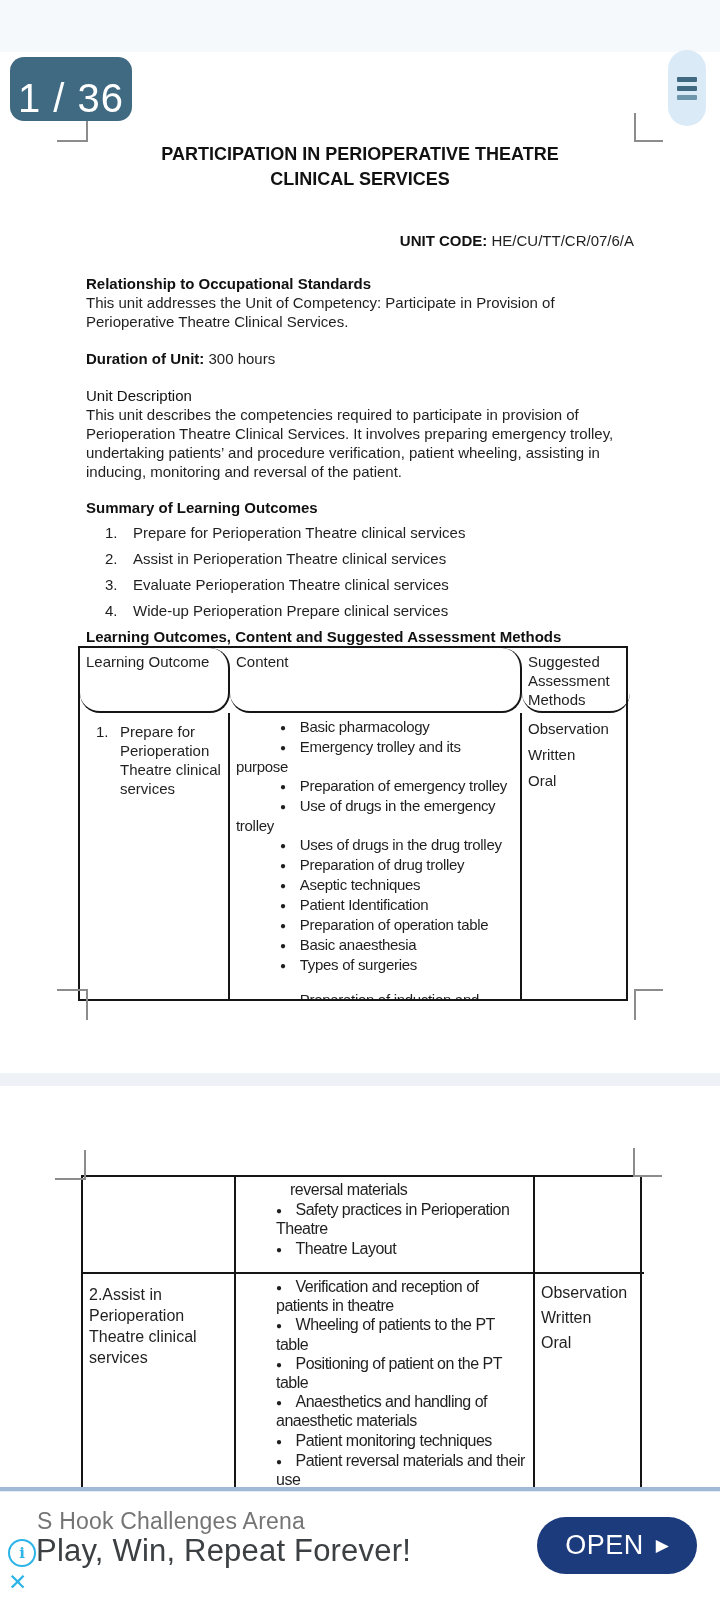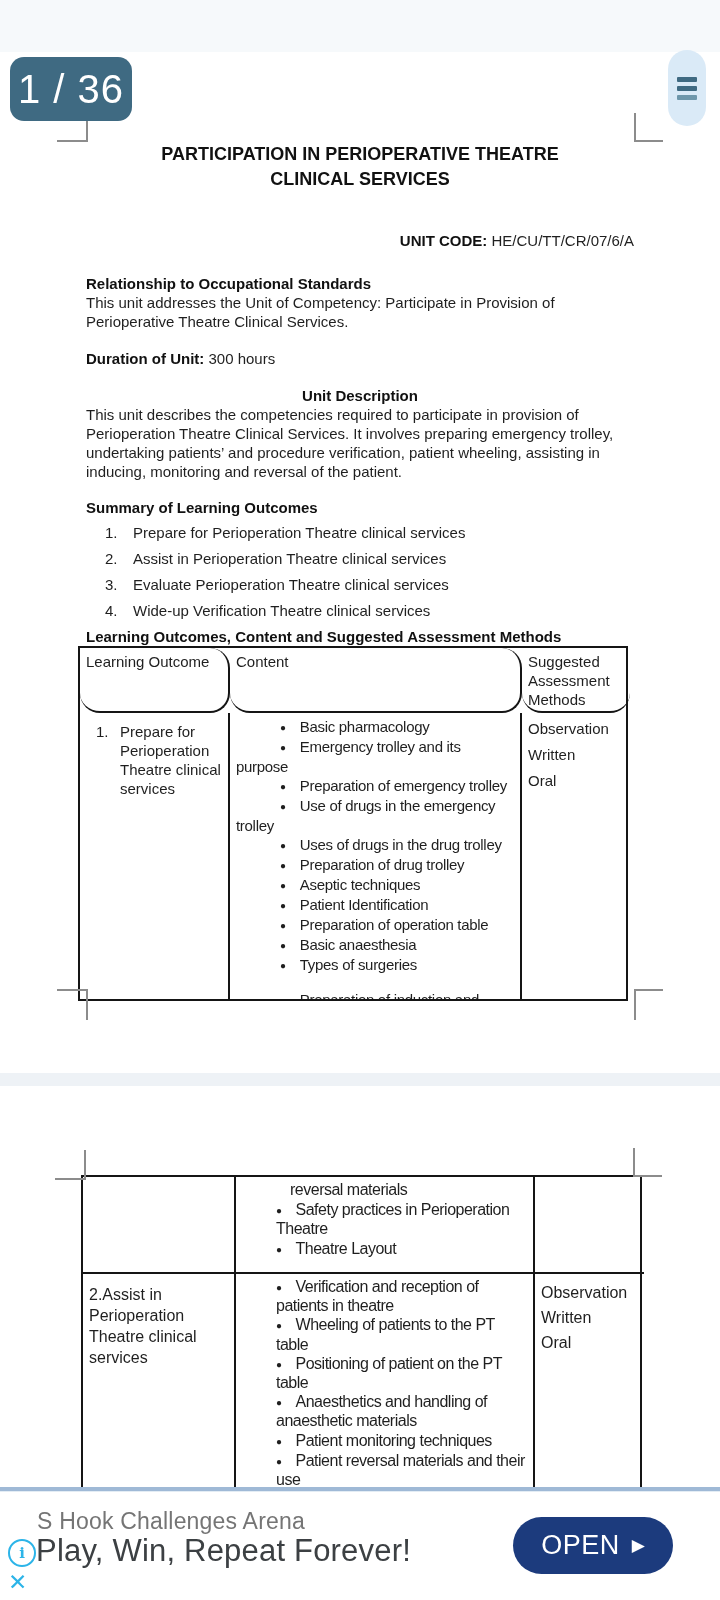--- a/index.html
+++ b/index.html
@@ -1,21 +1,21 @@
 <!DOCTYPE html>
 <html><head>
 <meta charset="utf-8">
 <style>
   html,body{margin:0;padding:0;background:#fff;}
   .screen{position:relative;width:720px;height:1600px;overflow:hidden;background:#ffffff;
           font-family:"Liberation Sans","DejaVu Sans",sans-serif;color:#1f1f1f;}
   
   .statusbar{position:absolute;left:0;top:0;width:720px;height:52px;background:#f6f9fb;}
   .page-badge{position:absolute;left:10px;top:57px;width:122px;height:64px;background:#3f6a82;
-              border-radius:14px;display:flex;align-items:center;justify-content:center;z-index:30;}
+              border-radius:14px;display:flex;align-items:flex-end;justify-content:center;z-index:30;}
   .page-badge span{color:#fff;font-size:40px;letter-spacing:1px;}
   .menu-pill{position:absolute;left:668px;top:50px;width:38px;height:76px;background:#daeaf7;
              border-radius:19px;display:flex;flex-direction:column;align-items:center;justify-content:center;
              gap:4px;z-index:30;cursor:pointer;}
   .menu-pill i{display:block;width:20px;height:5px;background:#3f6a82;border-radius:1px;}
   .menu-pill i.lt{background:#6e97ab;}
   
   .mark{position:absolute;z-index:5;}
   .m-tl1{left:57px;top:113px;width:29px;height:27px;border-right:2px solid #8c8c8c;border-bottom:2px solid #8c8c8c;}
   .m-tr1{left:634px;top:113px;width:27px;height:27px;border-left:2px solid #8c8c8c;border-bottom:2px solid #8c8c8c;}
@@ -26,21 +26,21 @@
   
   .gapband{position:absolute;left:0;top:1073px;width:720px;height:13px;background:#eef2f6;}
   
   .doc1{position:absolute;left:86px;top:142px;width:548px;font-size:15px;line-height:19px;}
   .doc-title{font-size:18px;line-height:25px;font-weight:700;text-align:center;color:#111;}
   .ln{margin-top:0;}
   .ucode{margin-top:39px;text-align:right;}
   b.lbl{font-weight:700;color:#111;}
   .h-rel{margin-top:24px;font-weight:700;color:#111;}
   .h-dur{margin-top:18px;}
-  .h-desc{margin-top:18px;font-weight:700;color:#111;text-align:center;}
+  .h-desc{margin-top:18px;font-weight:400;color:#111;}
   .h-sum{margin-top:17px;font-weight:700;color:#111;}
   .sumlist{margin-top:6px;}
   .sumitem{position:relative;padding-left:47px;margin-bottom:7px;}
   .sumitem .num{position:absolute;left:19px;}
   .h-cap{margin-top:7px;font-weight:700;color:#111;}
   
   .t1{margin-left:-8px;width:550px;display:grid;grid-template-columns:150px 292px 108px;
       border:2px solid #151515;box-sizing:border-box;background:#fff;}
   .t1 .c{box-sizing:border-box;border-right:2px solid #151515;padding:4px 6px;overflow:hidden;}
   .t1 .c.last{border-right:none;}
@@ -67,21 +67,21 @@
   .t2 .assess{padding-top:10px !important;}
   
   .ad{position:absolute;left:0;top:1487px;width:720px;height:113px;background:#ffffff;z-index:50;
       border-top:4px solid #9fb9d6;box-shadow:inset 0 1px 0 #e3ecf4;cursor:pointer;}
   .ad-info{position:absolute;left:8px;top:48px;width:24px;height:24px;border:2.5px solid #2cb4e8;border-radius:50%;
            color:#2cb4e8;font-size:15px;font-weight:700;display:flex;align-items:center;justify-content:center;
            font-family:"DejaVu Serif",serif;cursor:pointer;}
   .ad-close{position:absolute;left:8px;top:80px;color:#2cb4e8;font-size:23px;line-height:23px;cursor:pointer;}
   .ad-brand{position:absolute;left:37px;top:17px;font-size:23px;color:#757575;letter-spacing:0.2px;}
   .ad-headline{position:absolute;left:36px;top:42px;font-size:31px;color:#3c4043;letter-spacing:0.2px;}
-  .ad-cta{position:absolute;left:513px;top:26px;width:160px;height:57px;background:#1c3b7d;border-radius:29px;
+  .ad-cta{position:absolute;left:537px;top:26px;width:160px;height:57px;background:#1c3b7d;border-radius:29px;
           display:flex;align-items:center;justify-content:center;gap:12px;cursor:pointer;border:none;}
   .ad-cta .txt{color:#fff;font-size:27px;letter-spacing:0.5px;}
   .ad-cta .arr{color:#fff;font-size:17px;}
 </style>
 </head>
 <body>
 
 <div class="screen">
 
   <div class="statusbar"></div>
@@ -130,21 +130,21 @@
 
         <div class="sumitem">
           <span class="num">2.</span><span>Assist in Perioperation Theatre clinical services</span>
         </div>
 
         <div class="sumitem">
           <span class="num">3.</span><span>Evaluate Perioperation Theatre clinical services</span>
         </div>
 
         <div class="sumitem">
-          <span class="num">4.</span><span>Wide-up Verification Theatre clinical services</span>
+          <span class="num">4.</span><span>Wide-up Perioperation Prepare clinical services</span>
         </div>
       </div>
 
     <div class="h-cap">Learning Outcomes, Content and Suggested Assessment Methods</div>
 
     <div class="t1">
       <div class="c hd">Learning Outcome</div>
       <div class="c hd">Content</div>
       <div class="c hd last">Suggested Assessment Methods</div>
 

